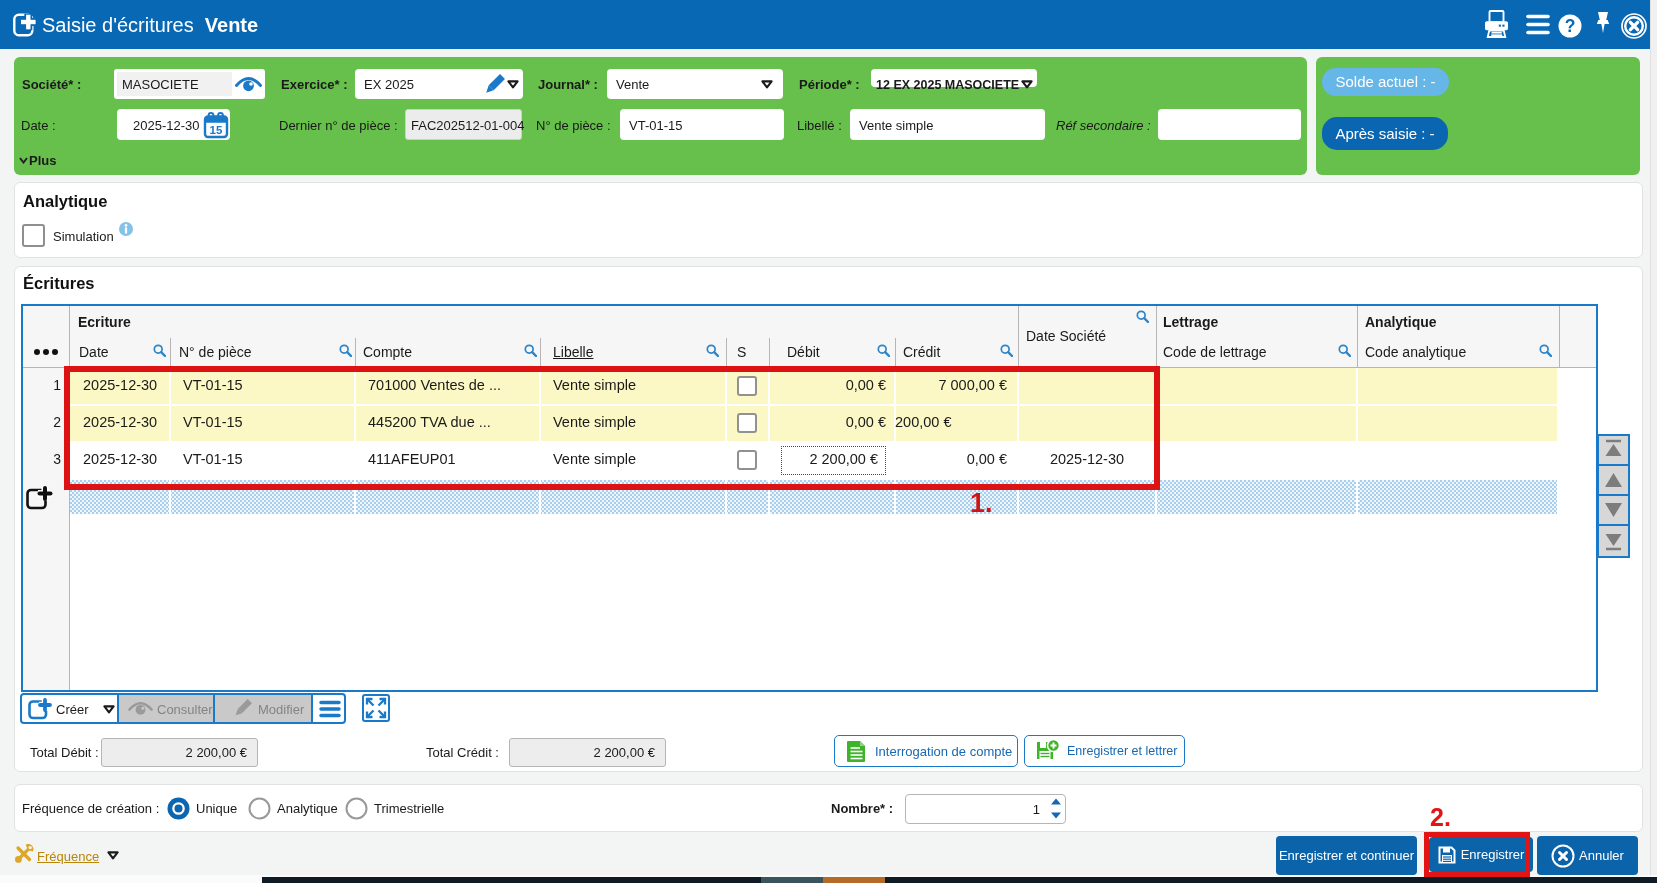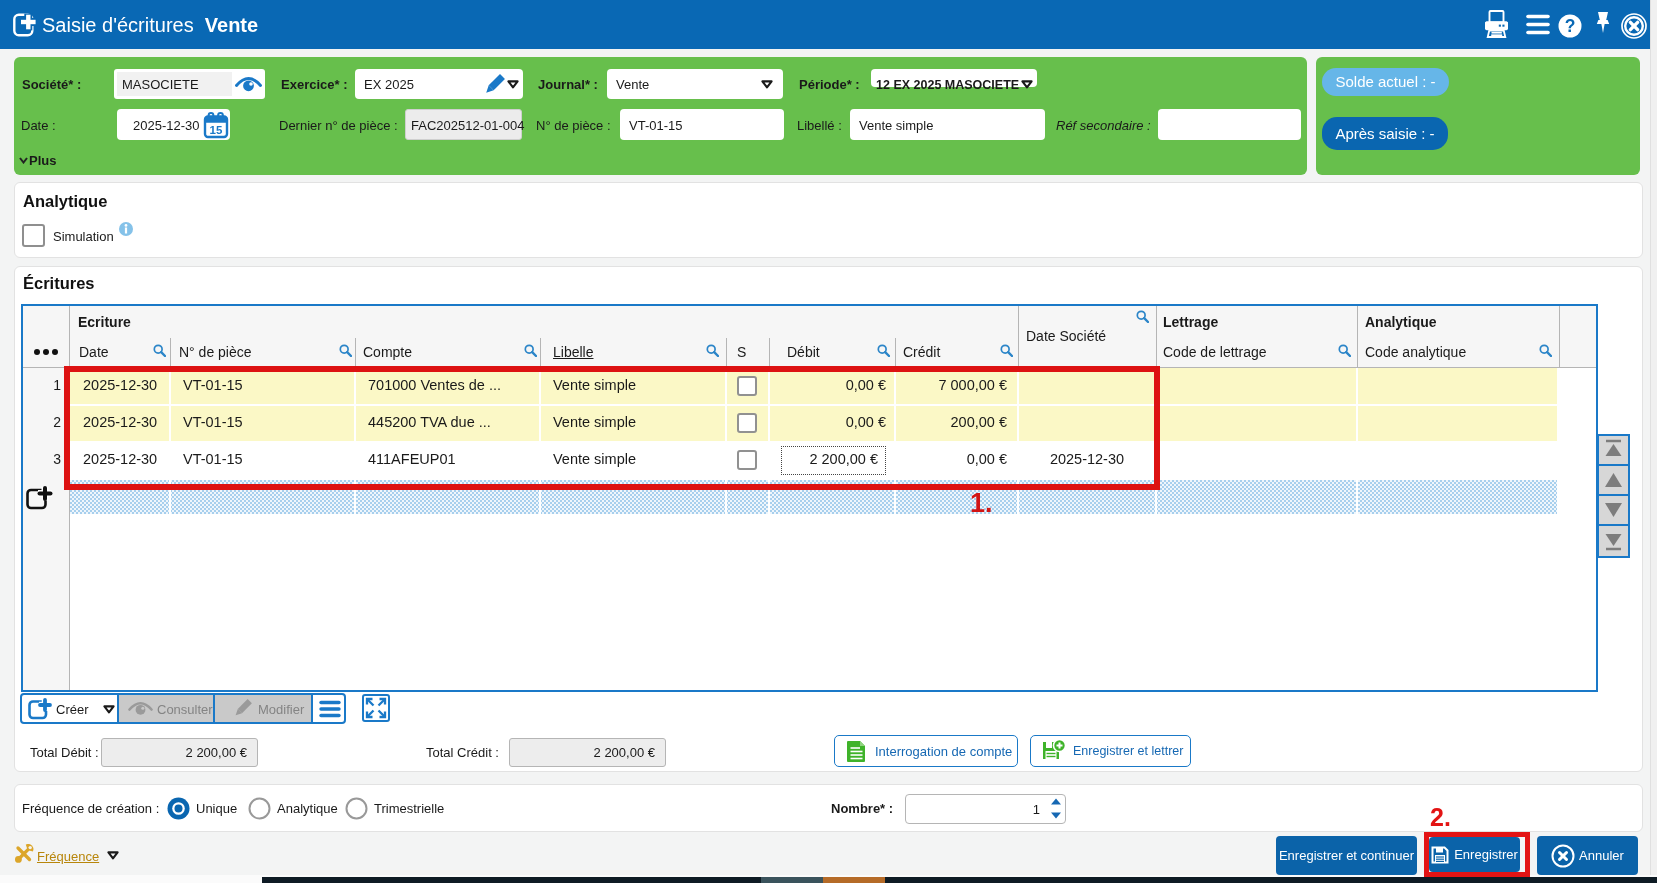--- a/index.html
+++ b/index.html
@@ -307,21 +307,21 @@
 <div class="cb" style="left:737px; top:376px;"></div>
 <div class="cell" style="left:769px; top:377px; width:117px; text-align:right;">0,00 €</div>
 <div class="cell" style="left:895px; top:377px; width:112px; text-align:right;">7 000,00 €</div>
 
 <div class="cell" style="left:83px; top:414px;">2025-12-30</div>
 <div class="cell" style="left:183px; top:414px;">VT-01-15</div>
 <div class="cell" style="left:368px; top:414px;">445200 TVA due ...</div>
 <div class="cell" style="left:553px; top:414px;">Vente simple</div>
 <div class="cb" style="left:737px; top:413px;"></div>
 <div class="cell" style="left:769px; top:414px; width:117px; text-align:right;">0,00 €</div>
-<div class="cell" style="left:895px; top:414px; width:112px; text-align:right;">200,00 €</div>
+<div class="cell" style="left:895px; top:414px; width:112px; ">200,00 €</div>
 
 <div class="cell" style="left:83px; top:451px;">2025-12-30</div>
 <div class="cell" style="left:183px; top:451px;">VT-01-15</div>
 <div class="cell" style="left:368px; top:451px;">411AFEUP01</div>
 <div class="cell" style="left:553px; top:451px;">Vente simple</div>
 <div class="cb" style="left:737px; top:450px;"></div>
 <div class="abs" style="left:781px; top:446px; width:105px; height:29px; border:1px dotted #444; background:#fff;"></div>
 <div class="cell" style="left:781px; top:451px; width:97px; text-align:right;">2 200,00 €</div>
 <div class="cell" style="left:895px; top:451px; width:112px; text-align:right;">0,00 €</div>
 <div class="cell" style="left:1018px; top:451px; width:138px; text-align:center;">2025-12-30</div>
@@ -431,21 +431,21 @@
     <polygon points="14,1 19,6 14,6" fill="#8fd47f"></polygon>
     <g stroke="#fff" stroke-width="1.6">
         <line x1="4.5" y1="8" x2="14" y2="8"></line>
         <line x1="4.5" y1="11.5" x2="16.5" y2="11.5"></line>
         <line x1="4.5" y1="15" x2="16.5" y2="15"></line>
         <line x1="4.5" y1="18.5" x2="16.5" y2="18.5"></line>
       </g>
   </svg>
   <span style="margin-left:8px;">Interrogation de compte</span>
 </div>
-<div class="outbtn" style="left:1024px; top:735px; width:161px; height:32px;margin-left:6px;">
+<div class="outbtn" style="left:1024px; top:735px; width:161px; height:32px;">
   <svg style="margin-left:11px;" width="24" height="24" viewBox="0 0 24 24">
     <path d="M1,3 h13 l3,3 v14 h-16 z" fill="#3fb32a"></path>
     <rect x="4" y="3" width="6" height="6" fill="#fff"></rect>
     <rect x="3.5" y="12" width="11" height="8" fill="#fff"></rect>
     <g stroke="#3fb32a" stroke-width="1.4">
         <line x1="4.5" y1="14.5" x2="13.5" y2="14.5"></line>
         <line x1="4.5" y1="17.5" x2="13.5" y2="17.5"></line>
       </g>
     <circle cx="17.5" cy="6.5" r="6" fill="#3fb32a" stroke="#fff" stroke-width="1.6"></circle>
     <g stroke="#fff" stroke-width="2">
@@ -491,21 +491,21 @@
   <circle cx="4.4" cy="15.4" r="3.4" fill="#dca62a"></circle>
   <circle cx="16.2" cy="3.6" r="1.7" fill="#f3f4f4"></circle>
 </svg>
 <div class="abs" style="left:37px; top:849px; font-size:13px; color:#b8860b; text-decoration:underline;">Fréquence</div>
 <svg class="abs" style="left:107px; top:851px;" width="12" height="9" viewBox="0 0 12 9">
     <polygon points="1.4,1.4 10.6,1.4 6,7.4" fill="none" stroke="#1a1a1a" stroke-width="2.1" stroke-linejoin="round"></polygon>
   </svg>
 
 <div class="bluebtn" style="left:1276px; top:836px; width:141px; height:39px;">Enregistrer et continuer</div>
 <div class="abs" style="left:1424px; top:832px; width:106px; height:45px; border:5px solid #e31414; z-index:7;"></div>
-<div class="bluebtn" style="left:1429px; top:837px; width:91px; height:35px;">
+<div class="bluebtn" style="left:1429px; top:837px; width:104px; height:35px;">
   <svg style="margin-right:5px;" width="18" height="18" viewBox="0 0 18 18">
     <path d="M1.5,1.5 h12 l3,3 v12 h-15 z" fill="none" stroke="#fff" stroke-width="2"></path>
     <rect x="5" y="2" width="7" height="4.5" fill="#fff"></rect>
     <rect x="4" y="9" width="10" height="7.5" fill="#fff"></rect>
     <g stroke="#0b63a9" stroke-width="1.2">
         <line x1="5" y1="11" x2="13" y2="11"></line>
         <line x1="5" y1="13.2" x2="13" y2="13.2"></line>
         <line x1="5" y1="15.4" x2="13" y2="15.4"></line>
       </g>
   </svg>

